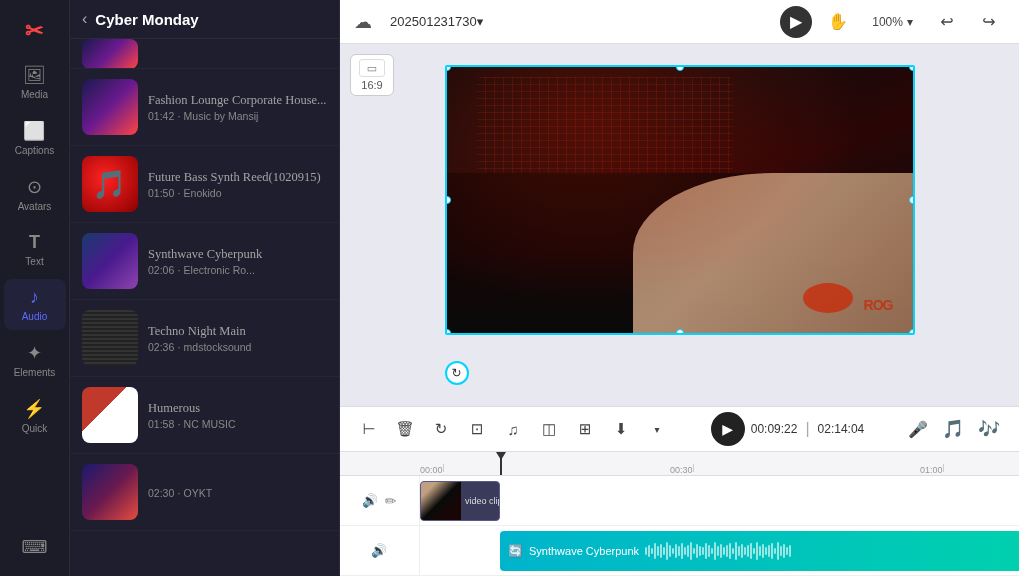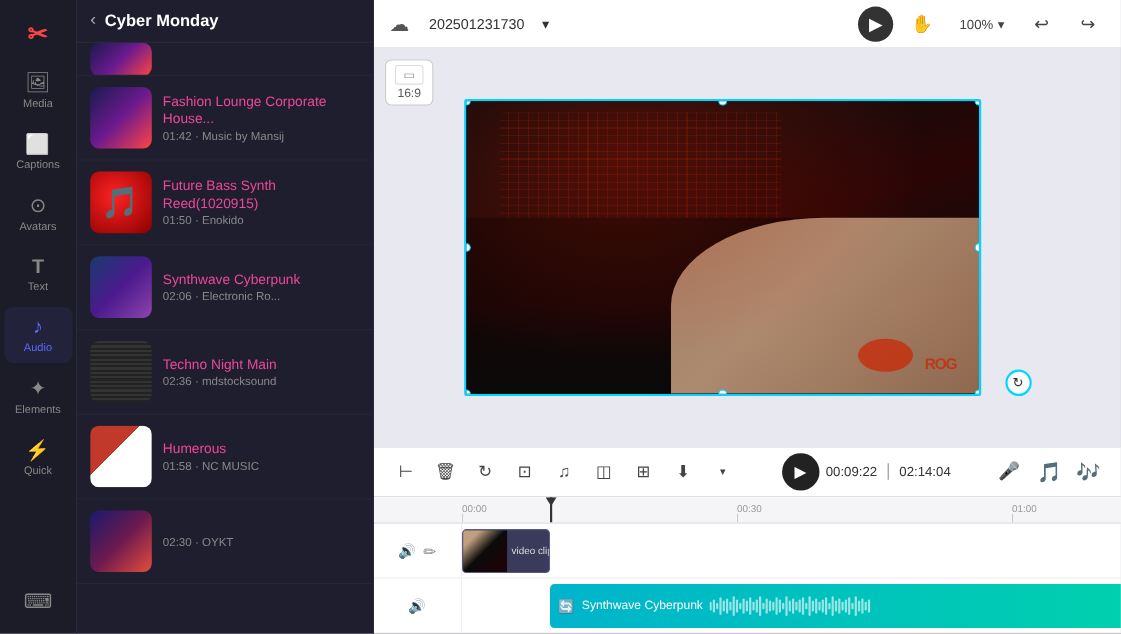--- a/index.html
+++ b/index.html
@@ -81,21 +81,21 @@
       align-items: center;
       justify-content: center;
     }
     .thumb-1 { background: linear-gradient(135deg, #1a1a4e, #6a1a8e, #ff4444); }
     .thumb-2 { background: radial-gradient(circle at 40% 40%, #ff2222, #8b0000); }
     .thumb-3 { background: linear-gradient(135deg, #1a3a6e, #4a1a8e, #8e44ad); }
     .thumb-4 { background: linear-gradient(135deg, #111, #333, #111); }
     .thumb-5 { background: linear-gradient(135deg, #c0392b, #e74c3c, #fff); }
     .thumb-6 { background: linear-gradient(135deg, #1a1a6e, #6a1a4e, #e74c3c); }
     .media-info { flex: 1; min-width: 0; }
-    .media-name { font-size: 12.5px; font-weight: 500; color: #ec4899; line-height: 1.3; }
+    .media-name { font-size: 12.5px; font-weight: 500; color: #a3a3a3; line-height: 1.3; font-family: Liberation Serif, serif; }
     .media-meta { font-size: 10.5px; color: #888; margin-top: 2px; }
 
     
     .main-area {
       flex: 1;
       display: flex;
       flex-direction: column;
       background: #f0f0f5;
       position: relative;
     }
@@ -106,21 +106,21 @@
       display: flex;
       align-items: center;
       padding: 6px 14px;
       gap: 10px;
       border-bottom: 1px solid #ddd;
       height: 44px;
     }
     .project-name-btn {
       display: flex;
       align-items: center;
-      gap: 16px;
+      gap: 0;
       padding: 4px 8px;
       border-radius: 6px;
       cursor: pointer;
       font-size: 13px;
       color: #333;
     }
     .toolbar-spacer { flex: 1; }
     .toolbar-btn {
       width: 32px;
       height: 32px;
@@ -349,21 +349,21 @@
       flex: 1;
       align-items: flex-end;
       height: 100%;
       position: relative;
       font-size: 9px;
       color: #999;
     }
     .ruler-mark {
       position: absolute;
       display: flex;
-      flex-direction: column;
+      flex-direction: row;
       align-items: flex-start;
     }
     .ruler-mark .tick { width: 1px; height: 8px; background: #ccc; }
     .ruler-mark .label { font-size: 9px; color: #999; margin-top: 1px; }
     .playhead {
       position: absolute;
       left: 80px;
       top: 0;
       width: 2px;
       background: #333;
@@ -593,21 +593,21 @@
     <button class="toolbar-btn">↩</button>
     <button class="toolbar-btn">↪</button>
   </div>
 
   <div class="preview-area">
     <div class="aspect-badge">
       <div style="font-size:11px;color:#888;border:1px solid #ddd;width:26px;height:18px;border-radius:3px;display:flex;align-items:center;justify-content:center;margin-bottom:2px;">▭</div>
       <span>16:9</span>
     </div>
 
-    <div style="position:relative; display:flex; flex-direction:row; align-items:flex-end; gap:22px;">
+    <div style="position:relative; display:flex; flex-direction:column; align-items:flex-start; gap:22px;">
       <div class="preview-toolbar">
         <div class="preview-toolbar-btn">⊡</div>
         <div class="preview-toolbar-btn">⊞</div>
         <div class="preview-toolbar-btn">⊟</div>
         <div class="preview-toolbar-btn">⊠</div>
         <div class="preview-toolbar-btn">•••</div>
       </div>
 
       <div class="video-preview">
         <div class="video-preview-img">

